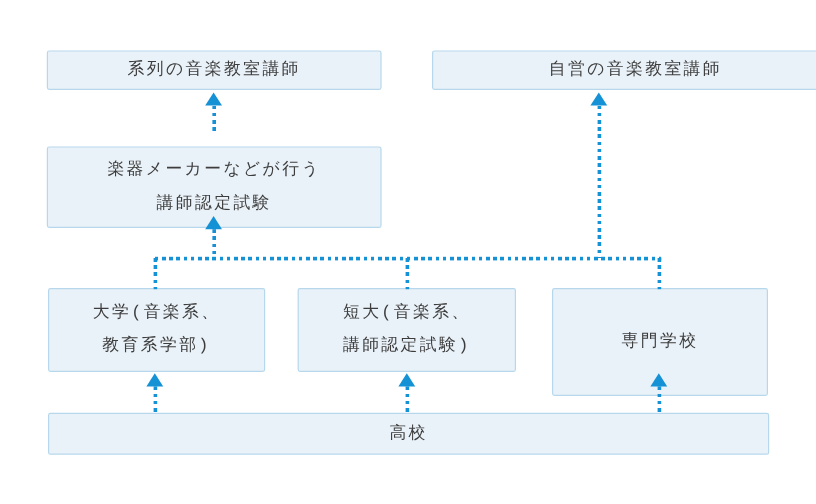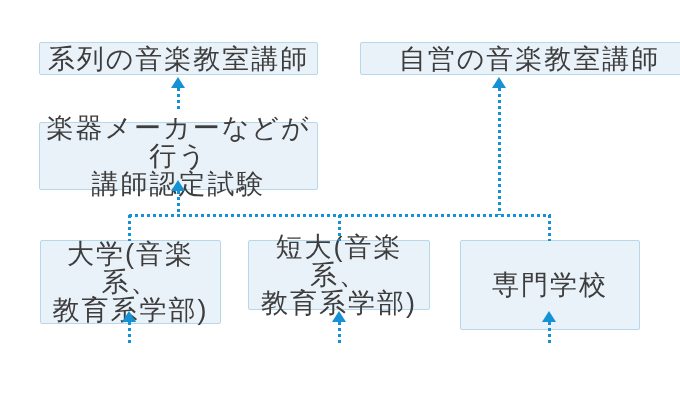--- a/index.html
+++ b/index.html
@@ -17,35 +17,36 @@
     font-family:"Liberation Sans","DejaVu Sans",sans-serif;
     overflow:hidden;
   }
   .box{
     position:absolute;
     box-sizing:border-box;
     background:var(--box-fill);
     border:1.5px solid var(--box-border);
     border-radius:2px;
     color:var(--text);
-    font-size:27px;
+    font-size:14px;
     font-weight:300;
     letter-spacing:2px;
     line-height:28px;
     display:flex;
     align-items:center;
     justify-content:center;
     text-align:center;
     white-space:pre-line;
+    font-family:Liberation Mono, monospace;
   }
   
   .b-keiretsu{left:39px;top:42px;width:279px;height:33px;}
   .b-jiei    {left:360px;top:42px;width:339px;height:33px;}
   .b-exam    {left:39px;top:122px;width:279px;height:68px;}
-  .b-daigaku {left:40px;top:240px;width:181px;height:84px;}
+  .b-daigaku {left:40px;top:240px;width:181px;height:70px;}
   .b-tandai  {left:248px;top:240px;width:182px;height:70px;}
   .b-senmon  {left:460px;top:240px;width:180px;height:90px;}
   .b-koukou  {left:40px;top:344px;width:601px;height:35px;}
 
   
   .dot-v{
     position:absolute;width:3px;
     background:repeating-linear-gradient(180deg,var(--accent) 0 3px,transparent 3px 6px);
   }
   .dot-h{
@@ -83,22 +84,23 @@
 
 <div class="canvas">
 
   <div class="box b-keiretsu">系列の音楽教室講師</div>
   <div class="box b-jiei">自営の音楽教室講師</div>
   <div class="box b-exam">楽器メーカーなどが行う
 講師認定試験</div>
   <div class="box b-daigaku">大学(音楽系、
 教育系学部)</div>
   <div class="box b-tandai">短大(音楽系、
-教育系学部)</div>
+講師認定試験)</div>
   <div class="box b-senmon">専門学校</div>
+  <div class="box b-koukou">高校</div>
 
   <div class="dot-h l-trunk"></div>
   <div class="dot-v l-drop-daigaku"></div>
   <div class="dot-v l-drop-tandai"></div>
   <div class="dot-v l-drop-senmon"></div>
 
   <div class="dot-v l-exam"></div>
   <div class="head-up h-exam"></div>
 
   <div class="dot-v l-keiretsu"></div>

